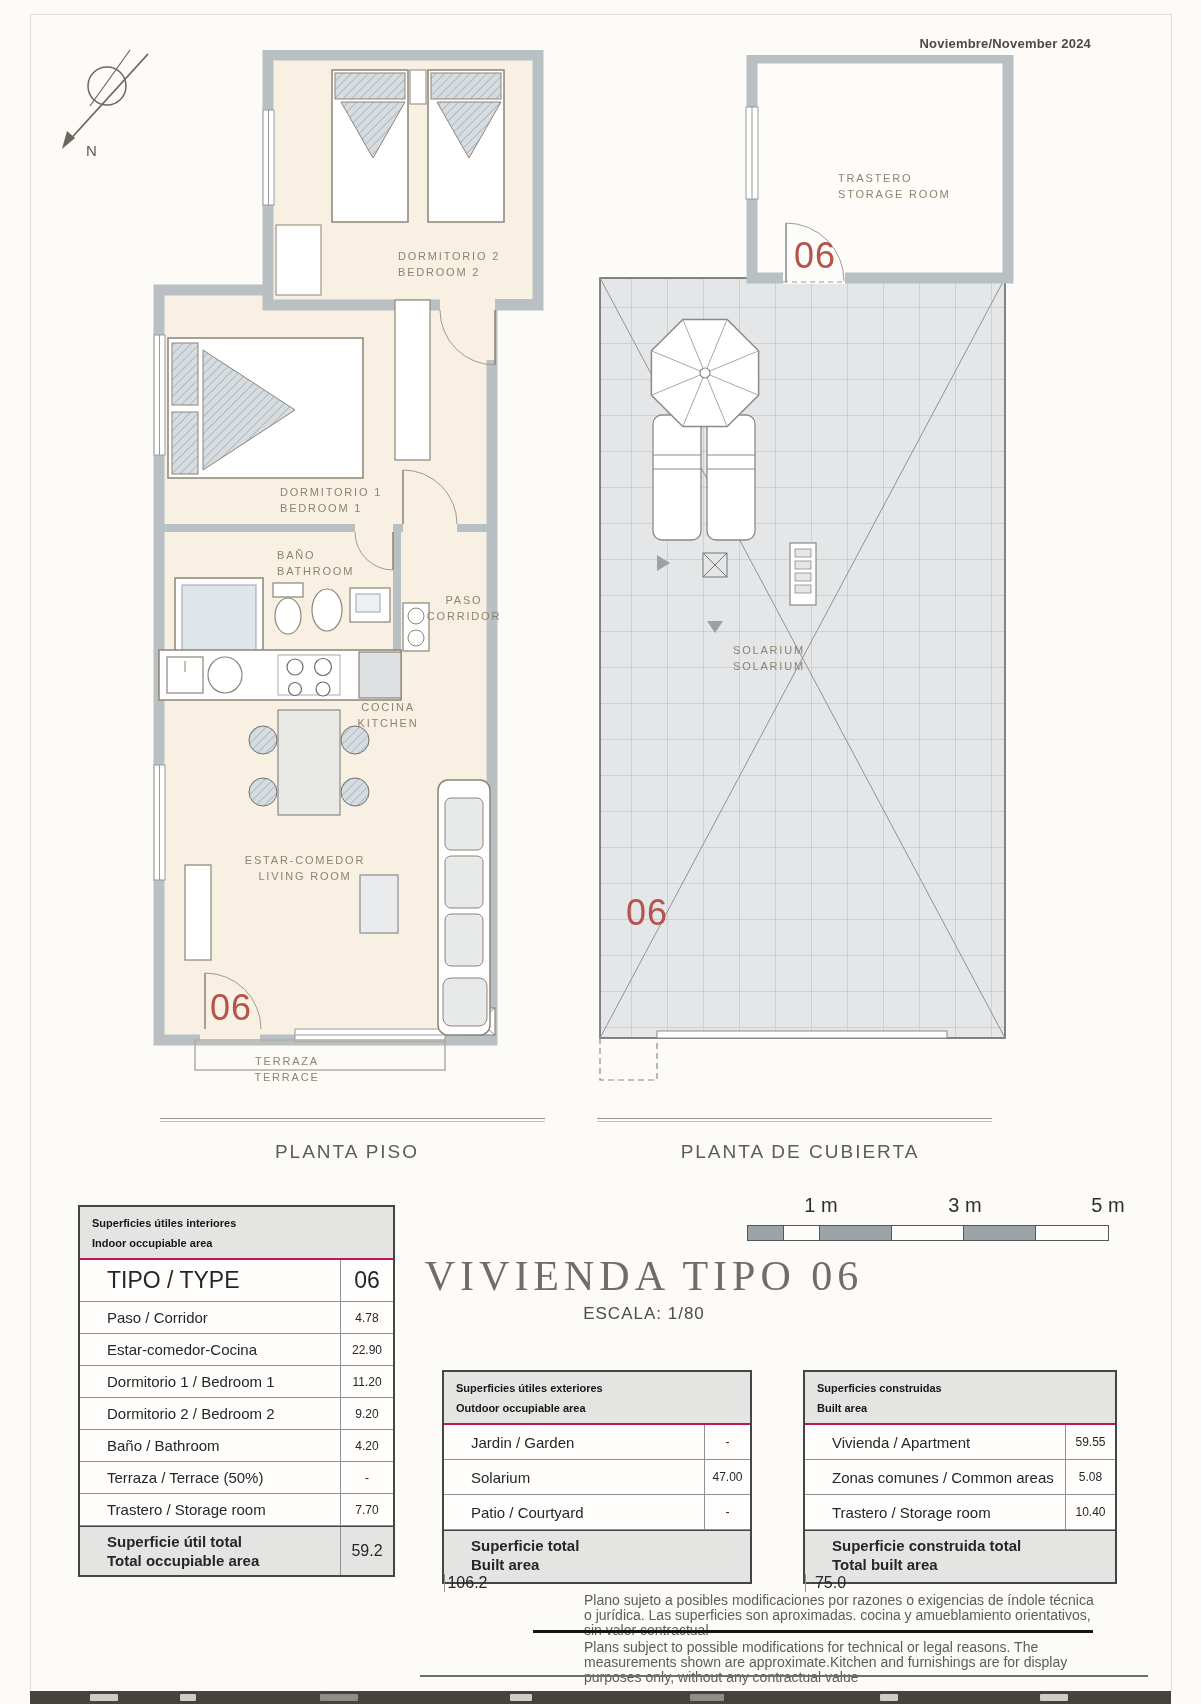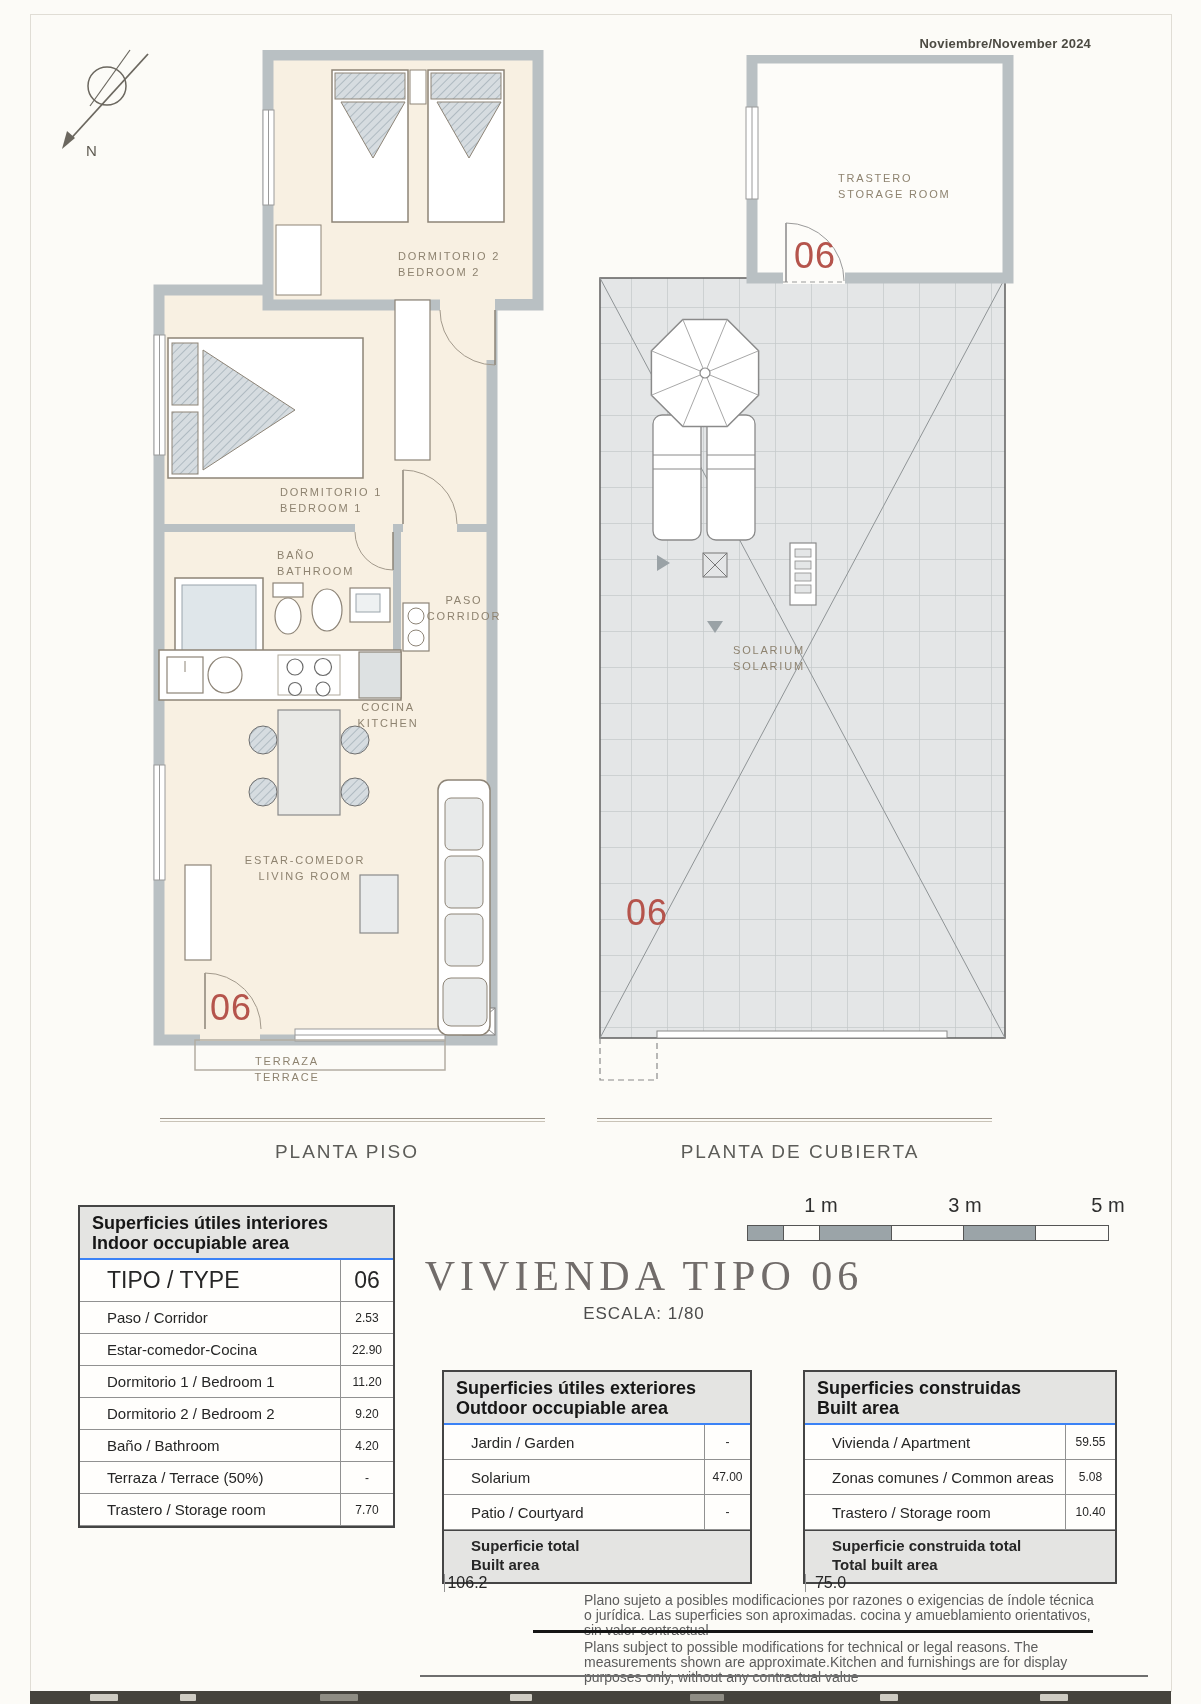--- a/index.html
+++ b/index.html
@@ -24,21 +24,21 @@
   .scale-txt{position:absolute;transform:translateX(-50%);font-size:17px;color:#4c4c4c;
              letter-spacing:1px;white-space:nowrap;}
   
   .sbar{position:absolute;display:flex;border:1px solid #555;height:14px;background:#fdfcf9;}
   .sbar .seg{height:100%;box-sizing:border-box;border-right:1px solid #555;}
   .sbar .seg:last-child{border-right:none;}
   .seg.g{background:#9ba4a8;} .seg.w{background:#fdfcf9;}
   .slab{position:absolute;transform:translateX(-50%);font-size:20px;color:#2f2f2f;white-space:nowrap;}
   
   .tbl{position:absolute;background:#fffefc;border:2px solid #454545;box-sizing:border-box;}
-  .tbl-hdr{background:#e4e4e2;border-bottom:2px solid #3b82f6;font-weight:bold;font-size:18px;
+  .tbl-hdr{background:#e4e4e2;border-bottom:2px solid #be185d;font-weight:bold;font-size:11px;
            line-height:20px;padding:6px 8px 5px 12px;color:#161616;}
   .trow{display:flex;align-items:stretch;border-bottom:1px solid #919191;box-sizing:border-box;}
   .tlbl{flex:1;display:flex;align-items:center;padding-left:27px;font-size:15px;color:#262626;}
   .tval{display:flex;align-items:center;justify-content:center;border-left:1px solid #919191;
         font-size:12px;color:#262626;}
   .t-int .tval{width:52px;} .t-ext .tval{width:45px;} .t-blt .tval{width:49px;}
   .trow.type .tlbl,.trow.type .tval{font-size:23px;}
   .trow.total{background:#e4e4e2;border-bottom:none;border-top:1px solid #454545;}
   .trow.total .tlbl{display:block;padding-top:5px;font-weight:bold;line-height:19px;}
   .trow.total .tval{font-size:16px;font-weight:normal;}
@@ -317,21 +317,21 @@
     <div class="tbl-hdr">
       <div>Superficies útiles interiores</div>
       <div>Indoor occupiable area</div>
     </div>
     <div class="trow type">
       <div class="tlbl">TIPO / TYPE</div>
       <div class="tval">06</div>
     </div>
     <div class="trow">
       <div class="tlbl">Paso / Corridor</div>
-      <div class="tval">2.53</div>
+      <div class="tval">4.78</div>
     </div>
     <div class="trow">
       <div class="tlbl">Estar-comedor-Cocina</div>
       <div class="tval">22.90</div>
     </div>
     <div class="trow">
       <div class="tlbl">Dormitorio 1 / Bedroom 1</div>
       <div class="tval">11.20</div>
     </div>
     <div class="trow">
@@ -342,20 +342,27 @@
       <div class="tlbl">Baño / Bathroom</div>
       <div class="tval">4.20</div>
     </div>
     <div class="trow">
       <div class="tlbl">Terraza / Terrace (50%)</div>
       <div class="tval">-</div>
     </div>
     <div class="trow">
       <div class="tlbl">Trastero / Storage room</div>
       <div class="tval">7.70</div>
+    </div>
+    <div class="trow total">
+      <div class="tlbl">
+        <div>Superficie útil total</div>
+        <div>Total occupiable area</div>
+      </div>
+      <div class="tval">59.2</div>
     </div>
   </div>
 
   <div class="tbl t-ext" style="left:442px;top:1370px;width:310px;">
     <div class="tbl-hdr">
       <div>Superficies útiles exteriores</div>
       <div>Outdoor occupiable area</div>
     </div>
     <div class="trow">
       <div class="tlbl">Jardin / Garden</div>

